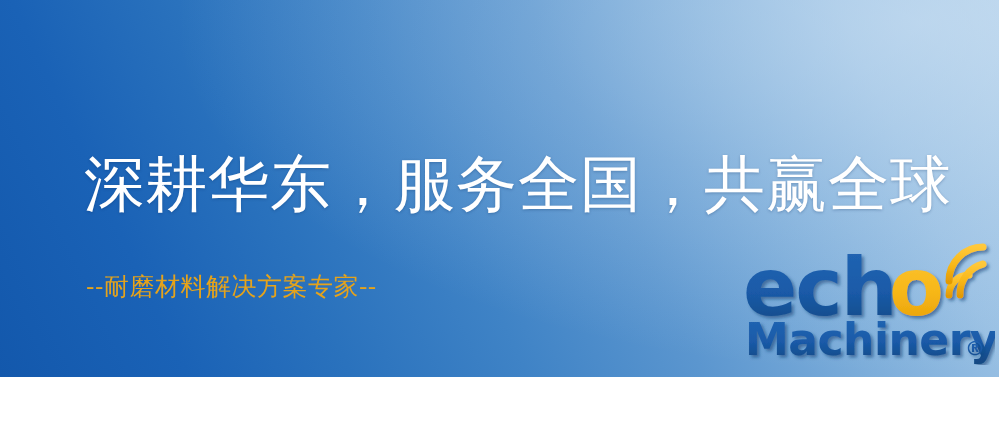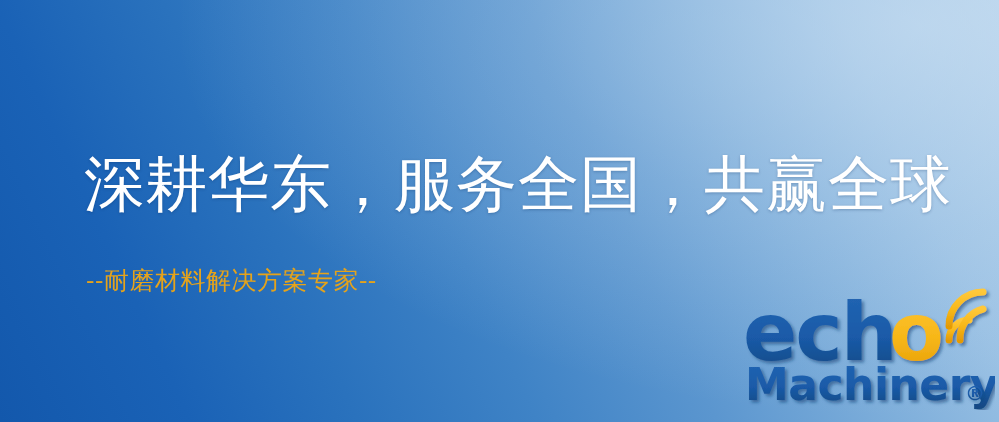--- a/index.html
+++ b/index.html
@@ -5,21 +5,21 @@
 <style>
   html, body {
     margin: 0;
     padding: 0;
     background: #ffffff;
   }
 
   #banner {
     position: relative;
     width: 999px;
-    height: 422px;
+    height: 377px;
     overflow: hidden;
     font-family: "Liberation Sans", sans-serif;
     
     background:
       linear-gradient(65deg,
         #1358ac 0%,
         #1a62b6 16%,
         #2a72bd 30%,
         #3f83c6 45%,
         #5b96cf 60%,
@@ -53,21 +53,21 @@
     font-weight: 400;
     letter-spacing: 1px;
     white-space: nowrap;
     text-shadow: 0 1px 3px rgba(0,40,90,0.28);
   }
 
   
   .subtitle {
     position: absolute;
     left: 86px;
-    top: 266px;
+    top: 272px;
     z-index: 3;
     color: #e5a31b;
     font-family: "DejaVu Serif", "Liberation Serif", serif;
     font-size: 25px;
     line-height: 1.2;
     font-weight: 400;
     letter-spacing: 0.5px;
     white-space: nowrap;
   }
 

